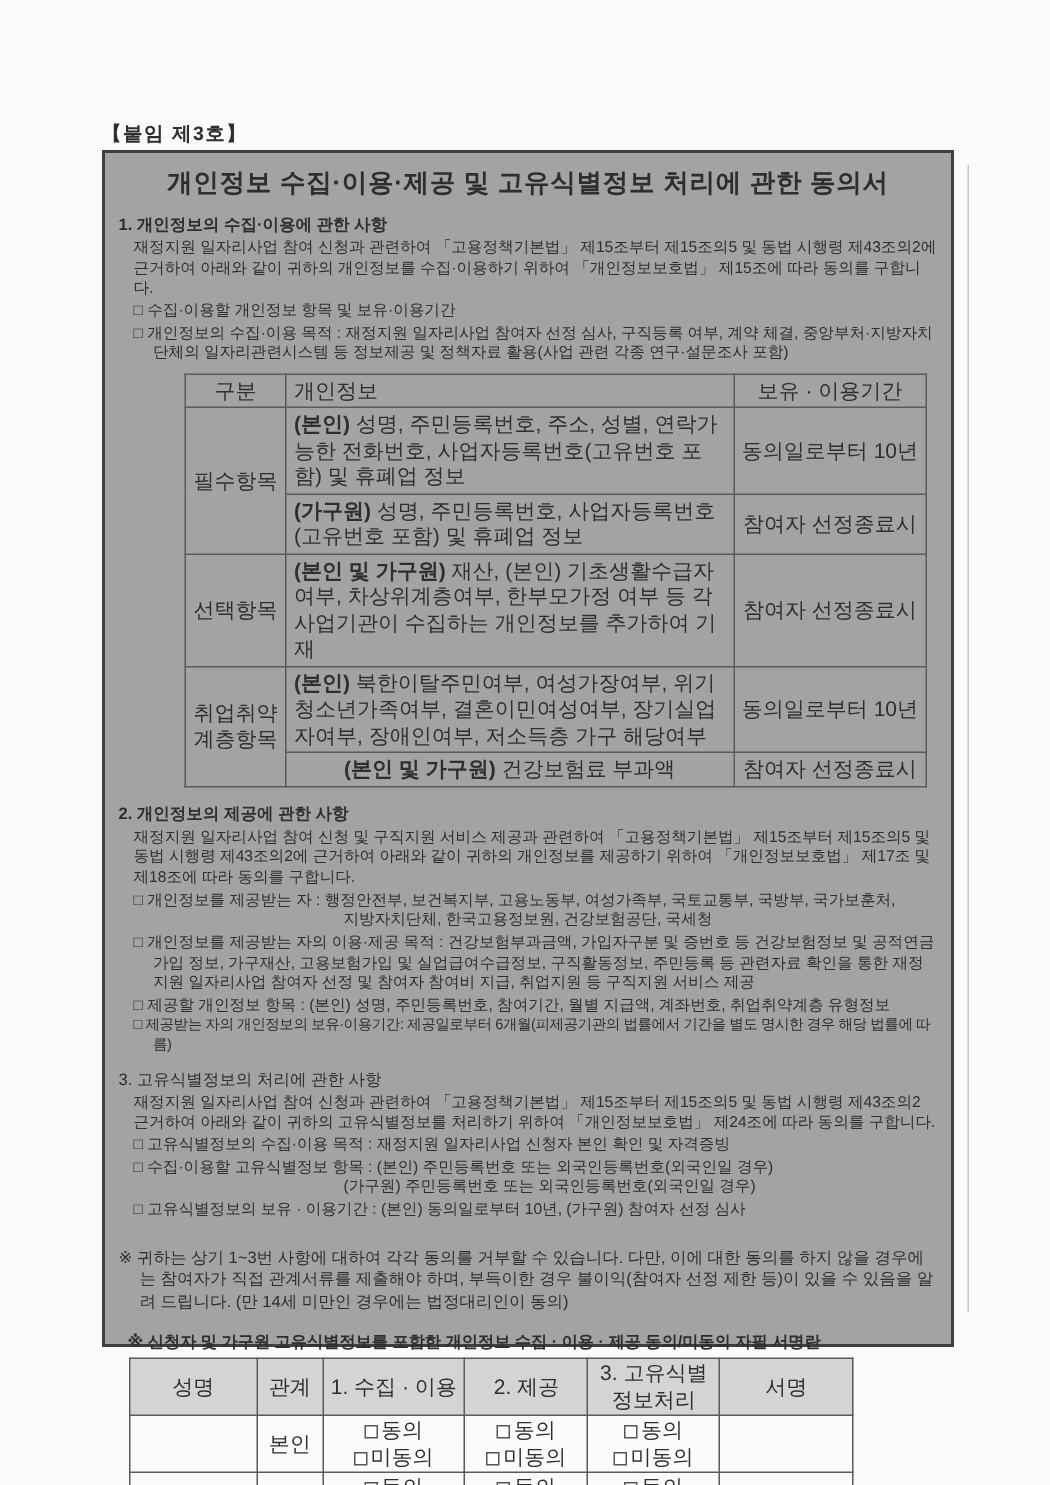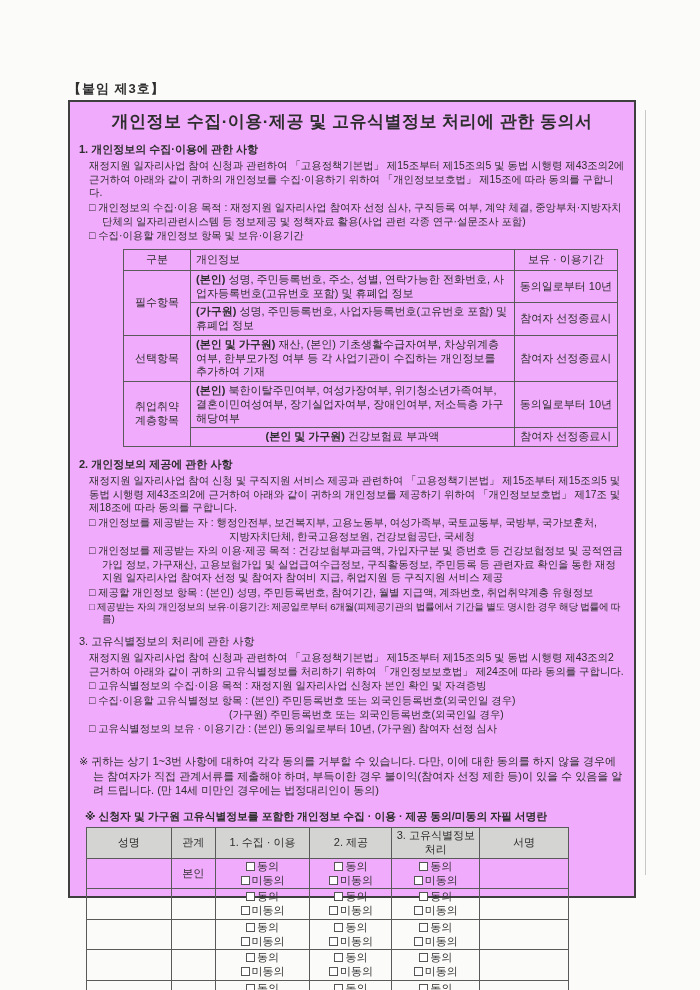--- a/index.html
+++ b/index.html
@@ -7,38 +7,38 @@
     width:700px;height:990px;position:relative;
     background:#fbfbfa;color:#2e2e2e;
     font-family:"Liberation Sans","DejaVu Sans",sans-serif;
   }
   .attachment{
     position:absolute;left:68px;top:80px;
     font-size:13px;font-weight:bold;letter-spacing:1px;
   }
   .doc-box{
     position:absolute;left:68px;top:100px;width:546px;height:780px;
-    border:2px solid #3f3f3f;background:#f0abfc;
+    border:2px solid #3f3f3f;background:#a3a3a3;
     padding:6px 9px 8px;display:flex;flex-direction:column;
   }
   .scan-line{position:absolute;left:645px;top:110px;width:1px;height:765px;background:#c8c8c6;}
   .doc-title{
     font-size:17px;font-weight:bold;text-align:center;
     margin:2px 0 9px;letter-spacing:0.5px;
   }
   .sec{margin-bottom:8px;}
   .sec-h{font-size:11px;font-weight:bold;margin:0 0 2px;}
   .sec-h.normal{font-weight:normal;}
   .sec-body{margin-left:10px;font-size:10.4px;line-height:1.31;}
   .para{margin:0 0 1px;}
   .bullet{padding-left:13px;text-indent:-13px;margin:1px 0 0;}
   .tight{font-size:9.7px;letter-spacing:-0.3px;}
   .cont{margin-left:140px;}
   .cont-b{margin-left:128px;}
-  table{border-collapse:collapse;font-size:11px;line-height:1.25;}
+  table{border-collapse:collapse;font-size:14px;line-height:1.25;}
   .t1{margin:6px 0 2px 34px;width:495px;border:1.5px solid #4a4a4a;}
   .t1 th,.t1 td{border:1px solid #5a5a5a;padding:2px 5px;vertical-align:middle;}
   .t1 th{font-weight:normal;text-align:left;height:16px;}
   .t1 .c{text-align:center;}
   .t1 .period{width:92px;text-align:center;white-space:nowrap;}
   .t1 .cat{width:56px;text-align:center;}
   .b{font-weight:bold;}
   .notice{font-size:11px;line-height:1.35;margin:10px 0 12px;padding-left:14px;text-indent:-14px;}
   .sig-title{font-size:10.8px;font-weight:bold;margin:0 0 3px 6px;}
   .t2{margin-left:7px;width:483px;border:1.5px solid #4a4a4a;}
@@ -55,22 +55,22 @@
 
 <div class="attachment">【붙임 제3호】</div>
 
 <div class="doc-box">
   <div class="doc-title">개인정보 수집·이용·제공 및 고유식별정보 처리에 관한 동의서</div>
 
   <div class="sec">
     <div class="sec-h">1. 개인정보의 수집·이용에 관한 사항</div>
     <div class="sec-body">
       <div class="para">재정지원 일자리사업 참여 신청과 관련하여 「고용정책기본법」 제15조부터 제15조의5 및 동법 시행령 제43조의2에 근거하여 아래와 같이 귀하의 개인정보를 수집·이용하기 위하여 「개인정보보호법」 제15조에 따라 동의를 구합니다.</div>
+      <div class="bullet">□ 수집·이용할 개인정보 항목 및 보유·이용기간</div>
       <div class="bullet">□ 개인정보의 수집·이용 목적 : 재정지원 일자리사업 참여자 선정 심사, 구직등록 여부, 계약 체결, 중앙부처·지방자치단체의 일자리관련시스템 등 정보제공 및 정책자료 활용(사업 관련 각종 연구·설문조사 포함)</div>
-      <div class="bullet">□ 수집·이용할 개인정보 항목 및 보유·이용기간</div>
 
       <table class="t1">
         <colgroup>
             <col style="width:56px">
             <col>
             <col style="width:92px">
           </colgroup>
         <thead>
           <tr>
             <th class="c">구분</th>

